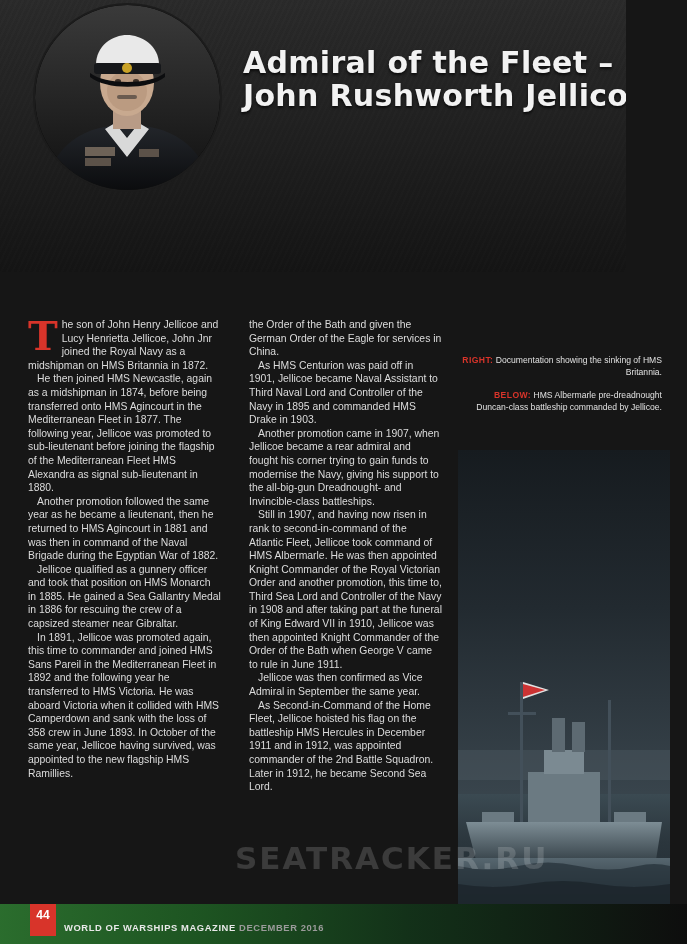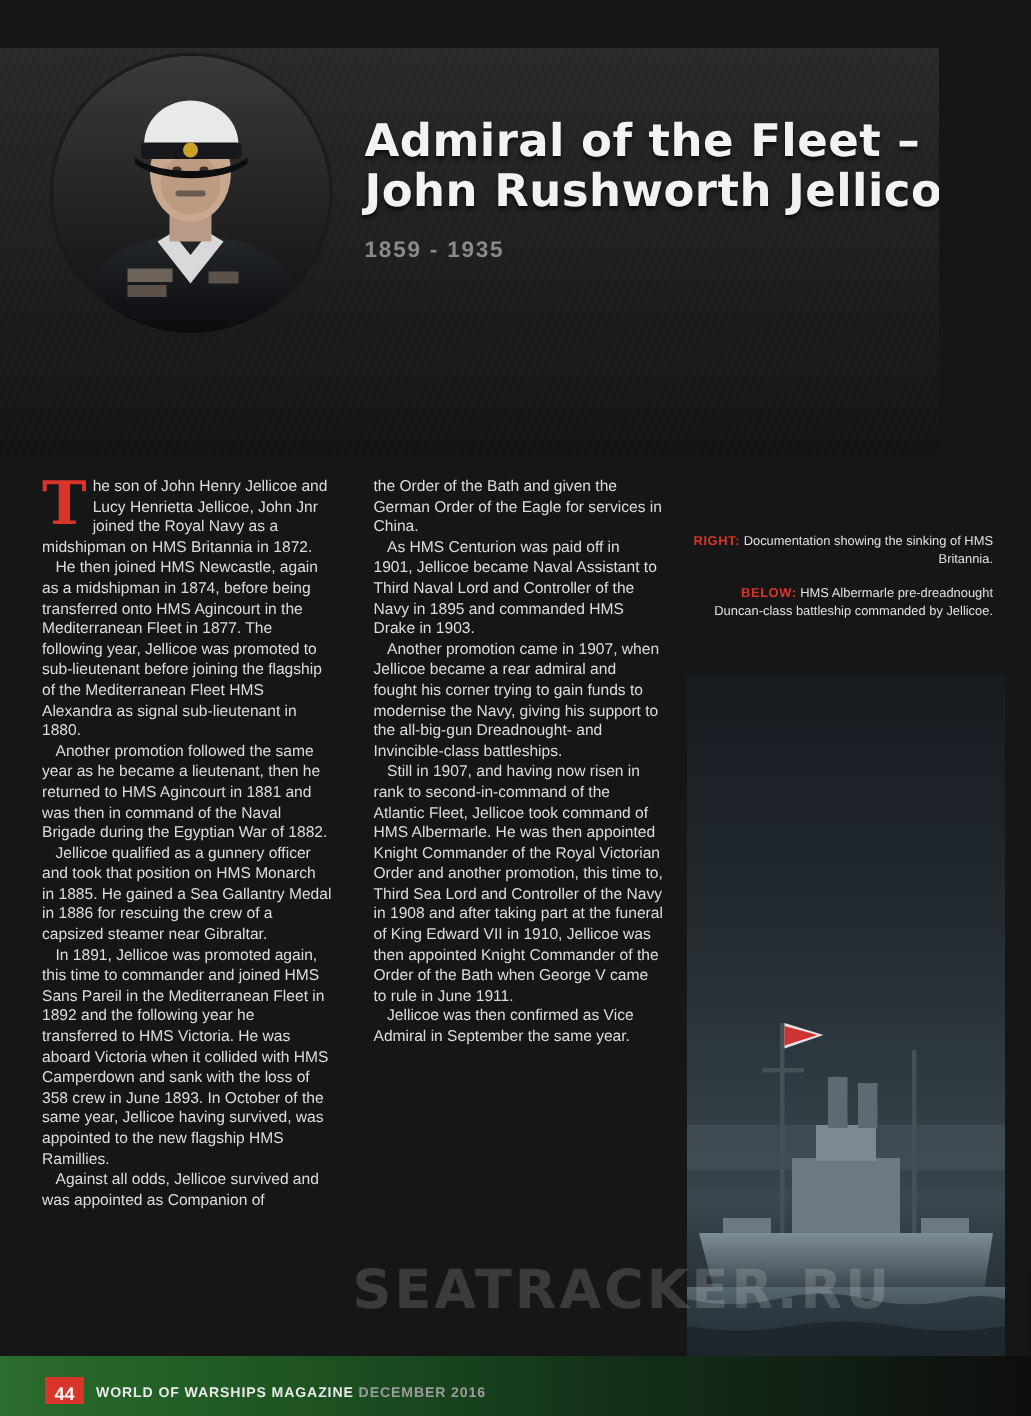--- a/index.html
+++ b/index.html
@@ -13,21 +13,20 @@
   }
   .page{
     position:absolute;inset:0;
     background:#161616;
   }
   
   .header{
     position:absolute;left:0;top:0;width:626px;height:272px;
     background:linear-gradient(180deg,#2a2a2a 0%,#1d1d1d 60%,#141414 100%);
     overflow:hidden;
-    margin-top:32px;
   }
   .header-bg-texture{
     position:absolute;inset:0;
     background:
       repeating-linear-gradient(115deg, rgba(255,255,255,0.012) 0 2px, rgba(0,0,0,0.015) 2px 5px);
     opacity:.9;
   }
   .portrait{
     position:absolute;left:35px;top:5px;
     width:185px;height:185px;border-radius:50%;
@@ -120,32 +119,32 @@
     position:absolute;left:0;bottom:0;width:687px;height:40px;
     background:#111;
   }
   .footer-strip{
     position:absolute;left:0;bottom:0;width:687px;height:40px;
     background:linear-gradient(90deg,#2f7d32 0%,#1f5f24 30%,#13361a 60%,#0d0d0d 100%);
     opacity:.85;
   }
   .pagenum{
     position:absolute;left:30px;bottom:8px;
-    width:26px;height:18px;background:#d8342a;color:#fff;
+    width:26px;height:32px;background:#d8342a;color:#fff;
     font-size:12px;font-weight:bold;text-align:center;line-height:22px;
   }
   .footer-text{
     position:absolute;left:64px;bottom:11px;
     font-size:9.4px;font-weight:bold;letter-spacing:.6px;color:#e9e9e9;
   }
   .footer-text span.sub{color:#9b9b9b;font-weight:bold;}
   .watermark{
     position:absolute;left:235px;top:840px;
     font-family:"DejaVu Sans", sans-serif;
-    font-weight:bold;font-size:36px;letter-spacing:2px;
+    font-weight:bold;font-size:31px;letter-spacing:2px;
     color:rgba(255,255,255,.16);
     pointer-events:none;white-space:nowrap;
   }
   .clear{clear:both;}
 </style>
 </head>
 <body>
 
 <div class="page">
 
@@ -193,39 +192,38 @@
           <rect x="59" y="58" width="67" height="11" rx="3" fill="#16181b"></rect>
           <path d="M55 68 C70 80 115 80 130 68 L130 72 C114 85 71 85 55 72 Z" fill="#0c0d0f"></path>
           <circle cx="92" cy="63" r="5" fill="#c9a227"></circle>
         </g>
       </svg>
     </div>
 
     <div class="title-block">
       <div class="title-line">Admiral of the Fleet –</div>
       <div class="title-line">John Rushworth Jellicoe</div>
-      <div class="dates">1859 - 1935</div>
     </div>
   </div>
 
   <div class="columns">
     <div class="col left">
       <p class="first"><span class="dropcap">T</span><span>he son of John Henry Jellicoe and Lucy Henrietta Jellicoe, John Jnr joined the Royal Navy as a midshipman on HMS Britannia in 1872.</span></p>
       <p>He then joined HMS Newcastle, again as a midshipman in 1874, before being transferred onto HMS Agincourt in the Mediterranean Fleet in 1877. The following year, Jellicoe was promoted to sub-lieutenant before joining the flagship of the Mediterranean Fleet HMS Alexandra as signal sub-lieutenant in 1880.</p>
       <p>Another promotion followed the same year as he became a lieutenant, then he returned to HMS Agincourt in 1881 and was then in command of the Naval Brigade during the Egyptian War of 1882.</p>
       <p>Jellicoe qualified as a gunnery officer and took that position on HMS Monarch in 1885. He gained a Sea Gallantry Medal in 1886 for rescuing the crew of a capsized steamer near Gibraltar.</p>
       <p>In 1891, Jellicoe was promoted again, this time to commander and joined HMS Sans Pareil in the Mediterranean Fleet in 1892 and the following year he transferred to HMS Victoria. He was aboard Victoria when it collided with HMS Camperdown and sank with the loss of 358 crew in June 1893. In October of the same year, Jellicoe having survived, was appointed to the new flagship HMS Ramillies.</p>
-      <p>Against all odds, Jellicoe survived and was appointed as Companion of</p>
     </div>
     <div class="col right">
       <p class="first">the Order of the Bath and given the German Order of the Eagle for services in China.</p>
       <p>As HMS Centurion was paid off in 1901, Jellicoe became Naval Assistant to Third Naval Lord and Controller of the Navy in 1895 and commanded HMS Drake in 1903.</p>
       <p>Another promotion came in 1907, when Jellicoe became a rear admiral and fought his corner trying to gain funds to modernise the Navy, giving his support to the all-big-gun Dreadnought- and Invincible-class battleships.</p>
       <p>Still in 1907, and having now risen in rank to second-in-command of the Atlantic Fleet, Jellicoe took command of HMS Albermarle. He was then appointed Knight Commander of the Royal Victorian Order and another promotion, this time to, Third Sea Lord and Controller of the Navy in 1908 and after taking part at the funeral of King Edward VII in 1910, Jellicoe was then appointed Knight Commander of the Order of the Bath when George V came to rule in June 1911.</p>
       <p>Jellicoe was then confirmed as Vice Admiral in September the same year.</p>
+      <p>As Second-in-Command of the Home Fleet, Jellicoe hoisted his flag on the battleship HMS Hercules in December 1911 and in 1912, was appointed commander of the 2nd Battle Squadron. Later in 1912, he became Second Sea Lord.</p>
     </div>
     <div class="clear"></div>
   </div>
 
   <div class="rail">
     <div class="caption">
       <b>RIGHT:</b>
       <span>Documentation showing the sinking of HMS Britannia.</span>
     </div>
     <div class="caption">

